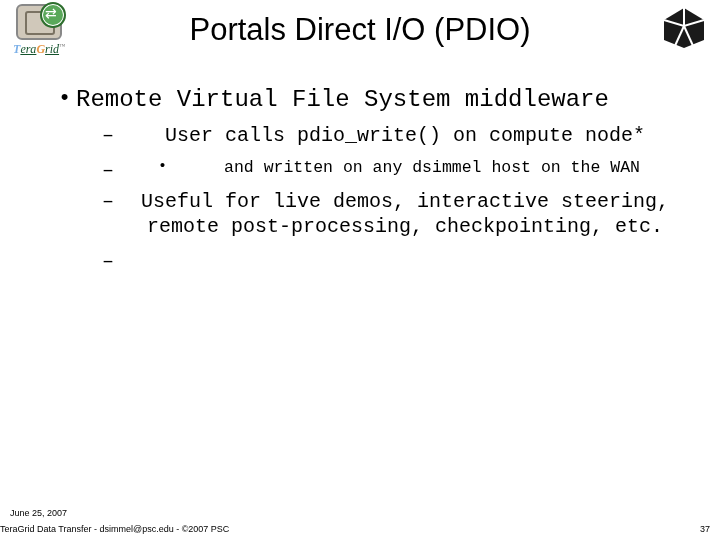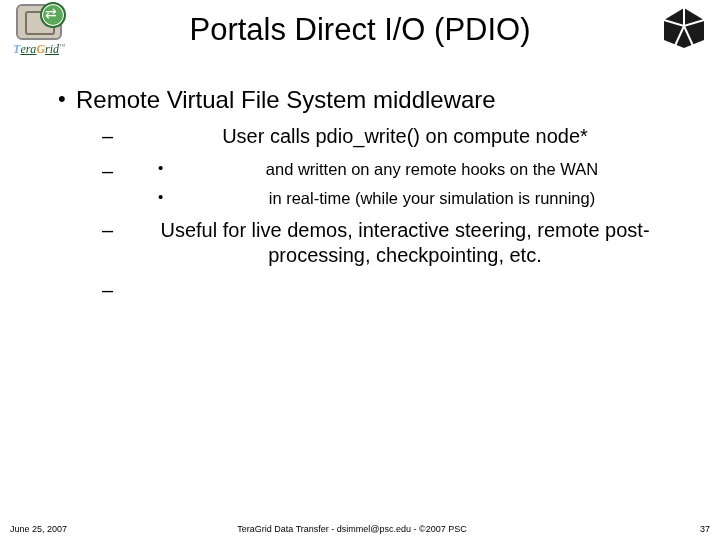--- a/index.html
+++ b/index.html
@@ -87,20 +87,21 @@
   }
   .body {
     padding: 20px 30px 0 30px;
   }
   ul { margin: 0; padding: 0; list-style: none; }
   .lvl1 > li {
     font-size: 24px;
     margin: 6px 0 6px 28px;
     position: relative;
     padding-left: 18px;
+    font-family: Liberation Mono, monospace;
   }
   .lvl1 > li:before {
     content: "•";
     position: absolute;
     left: 0;
     top: 0;
     font-size: 22px;
   }
   .lvl2 > li {
     font-size: 20px;
@@ -131,22 +132,22 @@
     font-size: 15px;
   }
   .footer {
     position: absolute;
     bottom: 6px;
     left: 0;
     width: 720px;
     font-size: 9px;
     color: #000;
   }
-  .footer .date { position: absolute; left: 10px; bottom: 0; }
-  .footer .center { position: absolute; left: 0; right: 16px; text-align: center; bottom: 0; }
+  .footer .date { position: absolute; left: 10px; bottom: 16px; }
+  .footer .center { position: absolute; left: 0; right: 16px; text-align: left; bottom: 0; }
   .footer .num { position: absolute; right: 10px; bottom: 0; }
 </style>
 </head>
 <body>
 <div class="slide">
 
   <div class="header">
     <div class="logo-left">
       <div class="disk">
           <div class="arrows"></div>
@@ -171,24 +172,21 @@
     <ul class="lvl1">
       <li>
         <span>Remote Virtual File System middleware</span>
         <ul class="lvl2">
           <li>
             <span>User calls pdio_write() on compute node*</span>
           </li>
           <li>
             <ul class="lvl3">
               <li>
-                <span>and written on any remote hooks on the WAN</span>
-              </li>
-              <li>
-                <span>in real-time (while your simulation is running)</span>
+                <span>and written on any dsimmel host on the WAN</span>
               </li>
             </ul>
           </li>
           <li>
             <span>Useful for live demos, interactive steering, remote post-processing, checkpointing, etc.</span>
           </li>
           <li>
           </li>
         </ul>
       </li>

